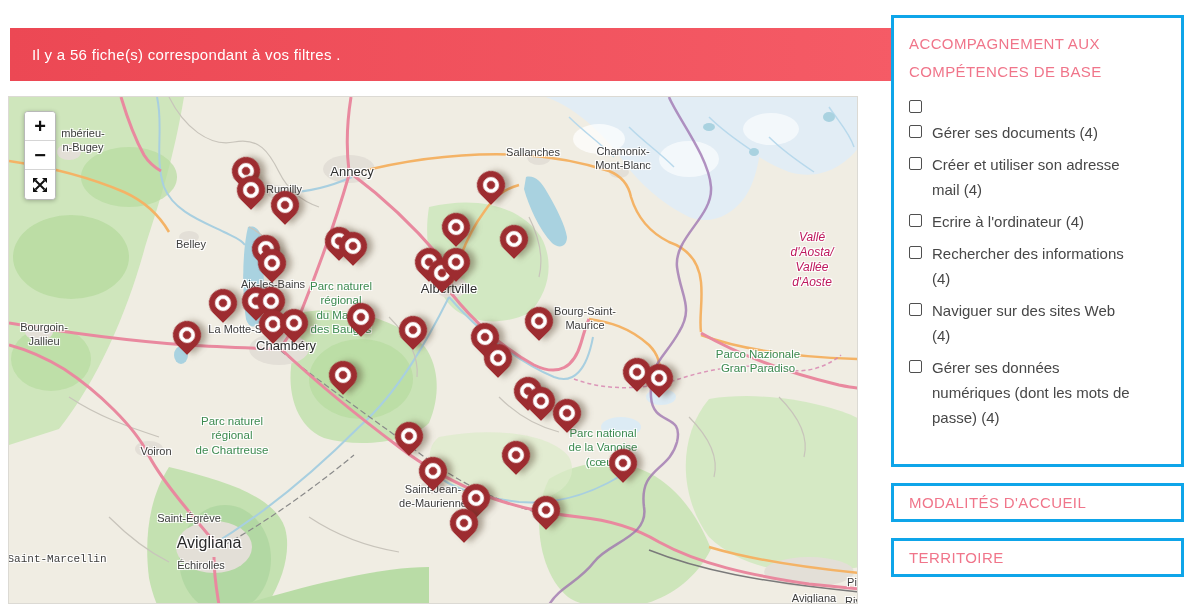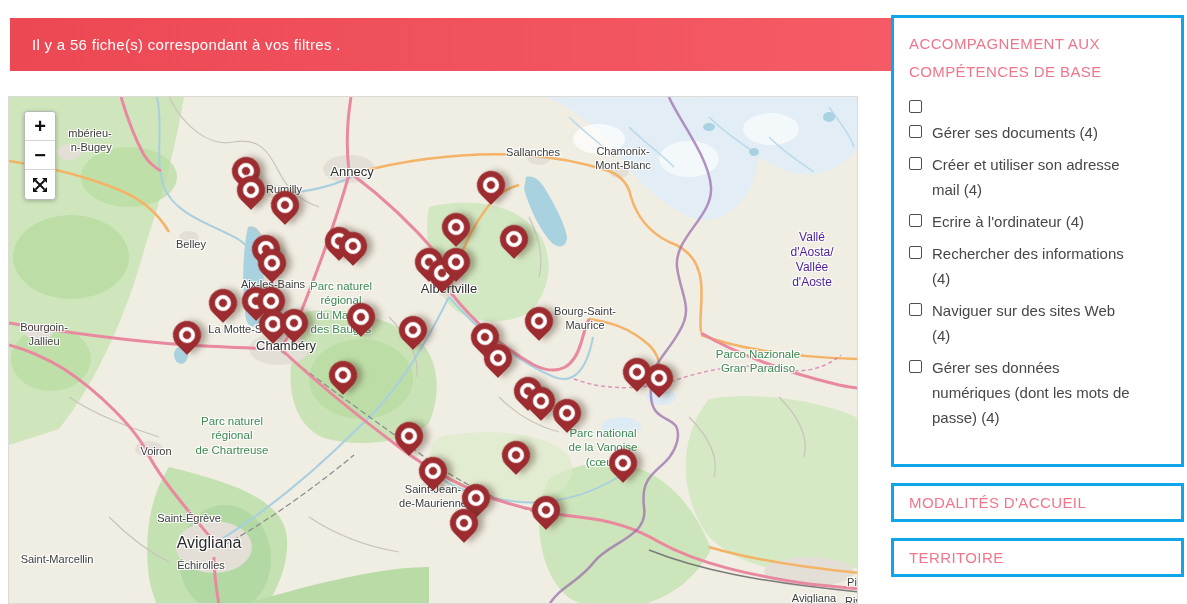--- a/index.html
+++ b/index.html
@@ -1,41 +1,41 @@
 <!DOCTYPE html>
 <html><head>
 <meta charset="utf-8">
 <style>
   * { box-sizing: border-box; margin: 0; padding: 0; }
   html,body { width:1187px; height:604px; background:#fff; overflow:hidden;
     font-family:"Liberation Sans", sans-serif; }
   #stage { position:relative; width:1187px; height:604px; background:#fff; }
 
   
-  #banner { position:absolute; left:10px; top:18px; width:888px; height:53px;
+  #banner { position:absolute; left:10px; top:28px; width:888px; height:53px;
     background:linear-gradient(90deg,#ec4854,#f5596а) }
   #banner { background:linear-gradient(90deg,#ec4854,#f55b66); display:flex; align-items:center; }
   #banner span { color:#fff; font-size:15px; padding-left:22px; letter-spacing:.3px; }
 
   
   #map { position:absolute; left:8px; top:96px; width:850px; height:508px;
     background:#f0ede3; overflow:hidden; border:1px solid #dcdad4; }
   #map svg.base { position:absolute; left:0; top:0; }
 
   .layer { position:absolute; left:0; top:0; width:100%; height:100%; }
 
   
   .maplabel { position:absolute; transform:translate(-50%,-50%); white-space:pre-line;
     text-align:center; line-height:1.25; pointer-events:none;
     text-shadow:-1px -1px 0 #fff,1px -1px 0 #fff,-1px 1px 0 #fff,1px 1px 0 #fff,0 0 3px #fff; }
   .maplabel.city    { font-size:13px; color:#2d2d2d; }
   .maplabel.city-lg { font-size:16px; color:#2a2a2a; }
   .maplabel.town    { font-size:11px; color:#3d3d3d; }
   .maplabel.park    { font-size:11.5px; color:#3c8a50; }
-  .maplabel.region  { font-size:12px; color:#4c1d95; }
+  .maplabel.region  { font-size:12px; color:#be185d; font-style:italic; }
 
   
   .pin { position:absolute; width:28px; height:28px; margin:-14px 0 0 -14px;
     background:#9d2c30; border-radius:50% 50% 50% 0; transform:rotate(-45deg);
     filter:drop-shadow(4px 4px 3px rgba(70,50,30,.4)); }
   .pin::after { content:''; position:absolute; left:50%; top:50%; width:8px; height:8px;
     margin:-8px 0 0 -8px; border:4px solid #fff; border-radius:50%; background:#9d2c30; }
 
   
   #controls { position:absolute; left:15px; top:14px; width:32px;
@@ -174,41 +174,41 @@
         <path d="M208,448 C180,415 150,380 138,355 C125,330 90,295 55,272 C35,260 15,252 0,248"></path>
         <path d="M205,460 C205,480 208,495 210,508"></path>
         <path d="M344,78 C380,105 410,135 435,165 C440,172 442,180 442,188"></path>
       </g>
 
       <path d="M660,0 C668,20 700,60 702,90 C704,120 665,140 668,170 C672,200 685,210 670,235 C655,262 640,265 642,300 C644,330 675,315 668,345 C660,375 630,370 635,410 C640,440 600,445 585,465 C570,485 550,490 540,508" stroke="#9b6fad" stroke-width="2.5" fill="none" opacity=".75"></path>
       <path d="M565,282 C600,295 640,292 670,282 C700,272 740,265 770,272 C800,278 820,268 832,258" stroke="#d77fae" stroke-width="1.5" fill="none" stroke-dasharray="4,3" opacity=".8"></path>
     </svg>
 
     <div class="layer" id="labels-layer">
-        <div class="maplabel town" style="left: 81px; top: 44px; text-align: right;">mbérieu-
+        <div class="maplabel town" style="left: 74px; top: 44px;">mbérieu-
 n-Bugey</div>
         <div class="maplabel city" style="left: 343px; top: 75px;">Annecy</div>
         <div class="maplabel town" style="left: 275px; top: 93px;">Rumilly</div>
         <div class="maplabel town" style="left: 524px; top: 56px;">Sallanches</div>
         <div class="maplabel town" style="left: 614px; top: 62px;">Chamonix-
 Mont-Blanc</div>
         <div class="maplabel town" style="left: 182px; top: 148px;">Belley</div>
         <div class="maplabel town" style="left: 264px; top: 188px;">Aix-les-Bains</div>
         <div class="maplabel town" style="left: 244px; top: 233px;">La Motte-Servolex</div>
         <div class="maplabel city" style="left: 277px; top: 249px;">Chambéry</div>
         <div class="maplabel city" style="left: 440px; top: 192px;">Albertville</div>
         <div class="maplabel town" style="left: 576px; top: 222px;">Bourg-Saint-
 Maurice</div>
         <div class="maplabel town" style="left: 35px; top: 238px;">Bourgoin-
 Jallieu</div>
         <div class="maplabel town" style="left: 147px; top: 355px;">Voiron</div>
         <div class="maplabel town" style="left: 180px; top: 422px;">Saint-Égrève</div>
         <div class="maplabel city-lg" style="left: 200px; top: 446px;">Avigliana</div>
         <div class="maplabel town" style="left: 192px; top: 469px;">Échirolles</div>
-        <div class="maplabel town" style="left: 48px; top: 463px;">Saint-Marcellin</div>
+        <div class="maplabel town" style="left: 48px; top: 463px; font-family: Liberation Mono, monospace;">Saint-Marcellin</div>
         <div class="maplabel town" style="left: 424px; top: 400px;">Saint-Jean-
 de-Maurienne</div>
         <div class="maplabel town" style="left: 805px; top: 502px;">Avigliana</div>
         <div class="maplabel town" style="left: 846px; top: 486px;">Pia</div>
         <div class="maplabel town" style="left: 844px; top: 505px;">Riv</div>
         <div class="maplabel park" style="left: 332px; top: 211px;">Parc naturel
 régional
 du Massif
 des Bauges</div>
         <div class="maplabel park" style="left: 223px; top: 339px;">Parc naturel

